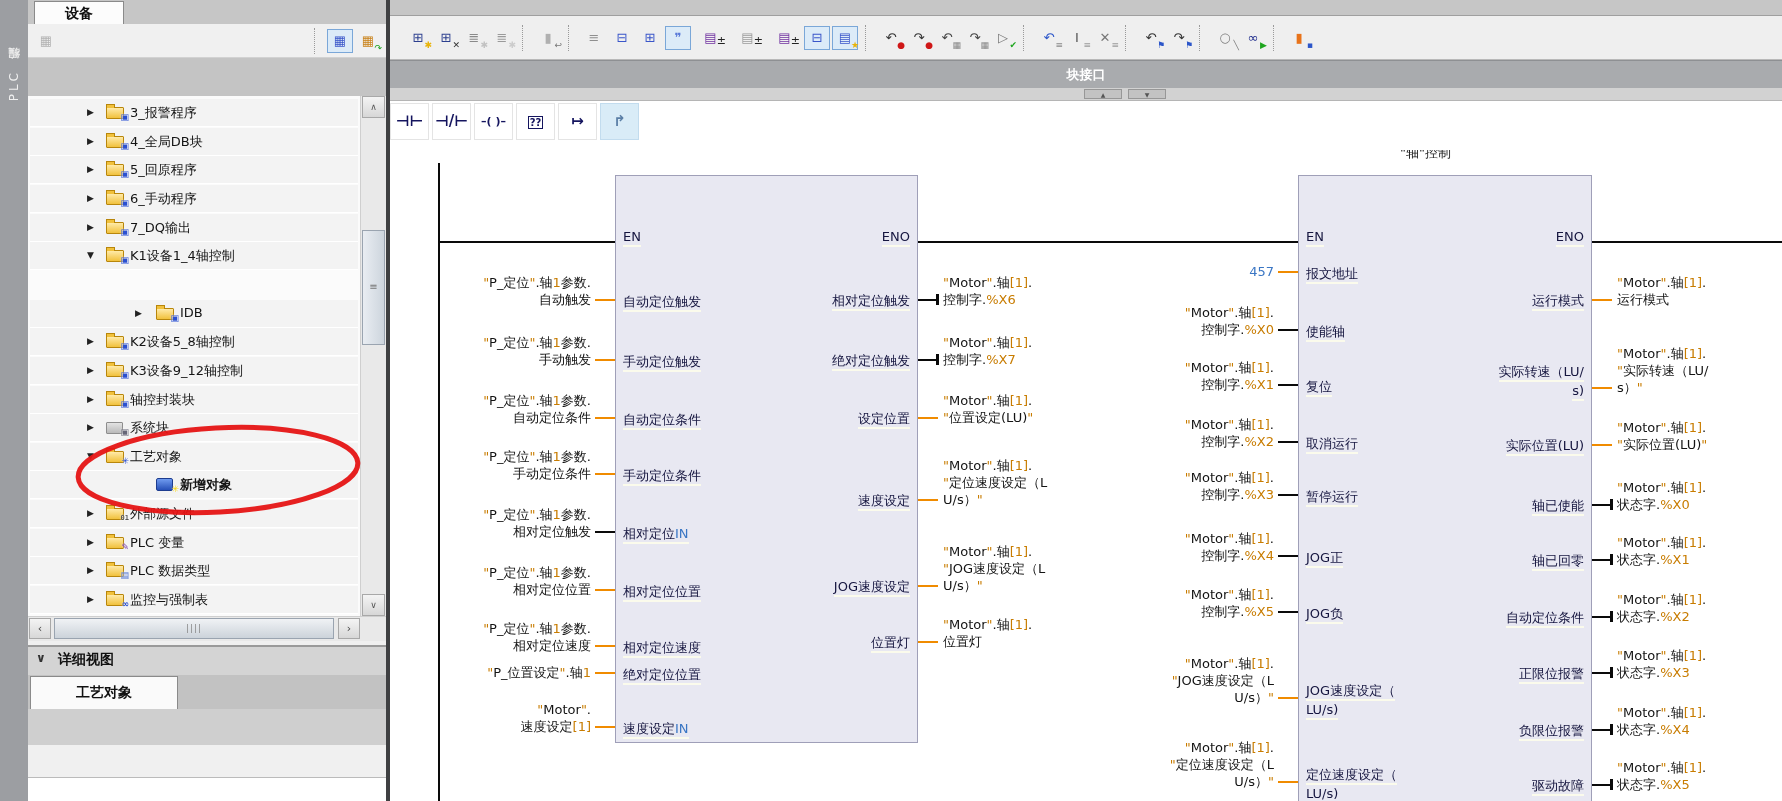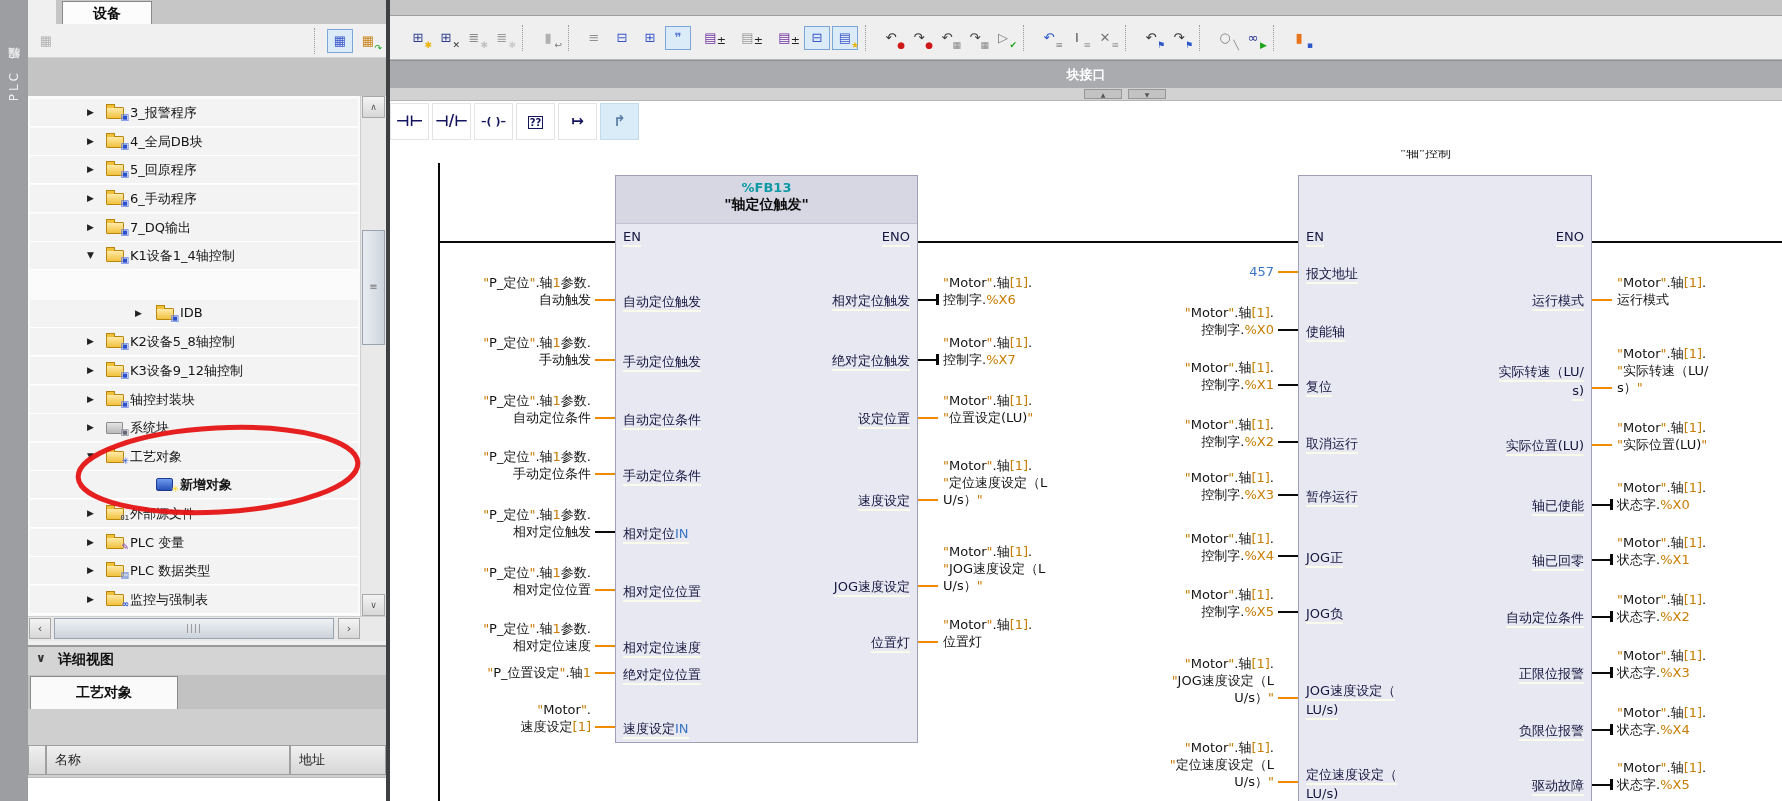--- a/index.html
+++ b/index.html
@@ -5,21 +5,21 @@
   html,body{margin:0;padding:0;}
   .screen{position:relative;width:1782px;height:801px;background:#c6c6c6;
     font-family:"DejaVu Sans","Liberation Sans",sans-serif;overflow:hidden;cursor:default;}
   
   .side-strip{position:absolute;left:0;top:0;width:28px;height:801px;background:#9c9ea2;border-right:1px solid #77797c;}
   .vtext{position:absolute;top:64px;left:6px;writing-mode:vertical-rl;transform:rotate(180deg);
     font-size:12px;color:#f0f0f0;letter-spacing:3px;white-space:nowrap;}
   
   .left-panel{position:absolute;left:28px;top:0;width:358px;height:801px;background:#f0f0f0;}
   .divider{position:absolute;left:386px;top:0;width:4px;height:801px;background:#3f4042;}
-  .tab-row{position:absolute;left:0;top:0;width:358px;height:24px;background:#c6c6c6;margin-left:28px;}
+  .tab-row{position:absolute;left:0;top:0;width:358px;height:24px;background:#c6c6c6;}
   .dev-tab{position:absolute;left:6px;top:1px;width:88px;height:23px;background:#fcfcfc;border:1px solid #8a8a8a;border-bottom:none;
     font-weight:bold;font-size:14px;text-align:center;line-height:23px;color:#111;}
   .panel-toolbar{position:absolute;left:0;top:24px;width:358px;height:34px;background:#f0f0f0;border-bottom:1px solid #d2d2d2;
     display:flex;align-items:center;padding:0 4px;box-sizing:border-box;}
   .pt-spacer{flex:1;}
   .gray-band{position:absolute;left:0;top:58px;width:358px;height:38px;background:#c4c4c4;}
   .tree{position:absolute;left:0;top:96px;width:332px;height:520px;background:#fbfbfb;overflow:hidden;}
   .tree-row{position:absolute;left:2px;width:328px;height:27px;background:#f3f3f3;border-bottom:1px solid #ffffff;font-size:13px;color:#151515;}
   .tree-row.sel{background:#dde6ef;outline:1px dashed #444;outline-offset:-2px;}
   .tr-arrow{position:absolute;top:8px;font-size:9px;color:#222;}
@@ -266,25 +266,20 @@
     </div>
 
     <div class="detail-header">
       <span class="dh-chev">∨</span>
       <span class="dh-text">详细视图</span>
     </div>
     <div class="detail-tabrow">
       <div class="detail-tab">工艺对象</div>
     </div>
     <div class="detail-mid"></div>
-    <div class="detail-cols">
-      <div class="col-cell" style="left:0;width:18px;padding-left:0;"></div>
-      <div class="col-cell" style="left:18px;width:244px;">名称</div>
-      <div class="col-cell" style="left:262px;width:96px;">地址</div>
-    </div>
     <div class="detail-body"></div>
 
     <svg class="annot" width="386" height="801">
       <ellipse cx="190" cy="470" rx="140" ry="42" fill="none" stroke="#e51414" stroke-width="5" transform="rotate(-3 190 470)" opacity="0.95"></ellipse>
     </svg>
   </div>
 
   <div class="divider"></div>
 
   <div class="main">
@@ -341,24 +336,20 @@
           <div class="lt active">↱</div>
         </div>
     <div class="rail" style="left: 48px; top: 62px; height: 638px;"></div>
         <div class="clip-text" style="left: 1010px; top: 49px; width: 150px;">
           <span>"轴"控制</span>
         </div>
         <div class="wire wk" style="left: 48px; top: 140px; width: 177px;"></div>
         <div class="wire wk" style="left: 528px; top: 140px; width: 380px;"></div>
         <div class="wire wk" style="left: 1202px; top: 140px; width: 190px;"></div>
         <div class="fb" style="left: 225px; top: 74px; width: 303px; height: 568px;">
-          <div class="fb-head">
-            <div class="fb-db">%FB13</div>
-            <div class="fb-title">"轴定位触发"</div>
-          </div>
           <div class="pin" style="top: 52px;"><span class="l">EN</span></div>
           <div class="pin out" style="top: 52px;"><span class="l">ENO</span></div>
           <div class="pin" style="top: 116.5px;"><span class="l">自动定位触发</span></div>
           <div class="pin" style="top: 176.5px;"><span class="l">手动定位触发</span></div>
           <div class="pin" style="top: 234.5px;"><span class="l">自动定位条件</span></div>
           <div class="pin" style="top: 290.5px;"><span class="l">手动定位条件</span></div>
           <div class="pin" style="top: 348.5px;"><span class="l">相对定位<span class="lat">IN</span></span></div>
           <div class="pin" style="top: 406.5px;"><span class="l">相对定位位置</span></div>
           <div class="pin" style="top: 462.5px;"><span class="l">相对定位速度</span></div>
           <div class="pin" style="top: 489.5px;"><span class="l">绝对定位位置</span></div>

